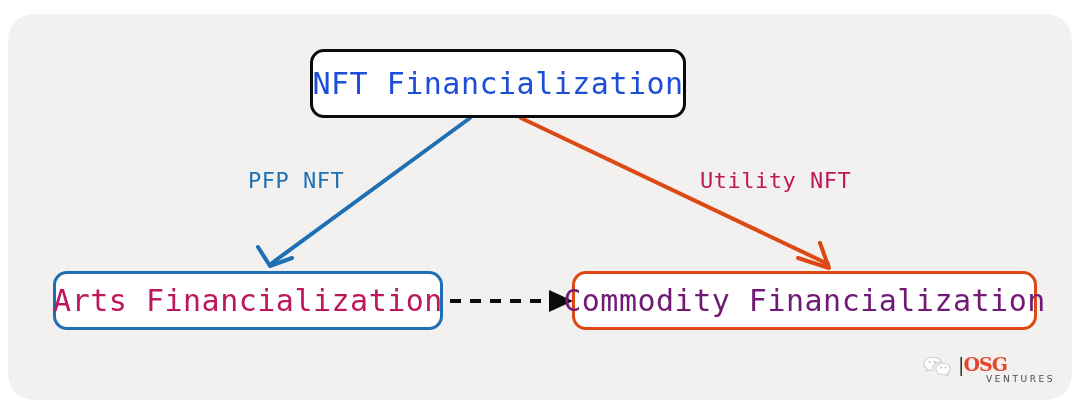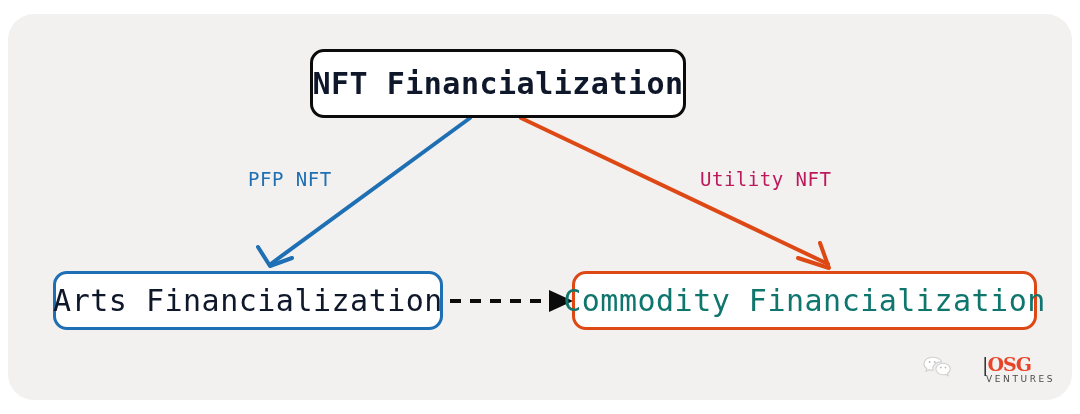--- a/index.html
+++ b/index.html
@@ -54,44 +54,44 @@
     letter-spacing: 0.5px;
     line-height: 1;
   }
   #node-root {
     left: 310px;
     top: 49px;
     width: 376px;
     height: 69px;
     border-color: #0b0b0b;
   }
-  #node-root .node-label { color: #0f172a; font-weight: bold; }
+  #node-root .node-label { color: #1d4ed8; }
 
   #node-arts {
     left: 53px;
     top: 271px;
     width: 390px;
     height: 59px;
     border-color: #1f6fb4;
   }
-  #node-arts .node-label { color: #0f172a; }
+  #node-arts .node-label { color: #be185d; }
 
   #node-commodity {
     left: 572px;
     top: 271px;
     width: 465px;
     height: 59px;
     border-color: #dd4814;
   }
-  #node-commodity .node-label { color: #0f766e; }
+  #node-commodity .node-label { color: #701a75; }
 
   .edge-label {
     position: absolute;
     font-family: "DejaVu Sans Mono", "Liberation Mono", monospace;
-    font-size: 19px;
+    font-size: 22px;
     letter-spacing: 0.5px;
     white-space: nowrap;
   }
   #edge-label-pfp {
     left: 248px;
     top: 168px;
     color: #1f6fb4;
   }
   #edge-label-utility {
     left: 700px;
@@ -106,21 +106,21 @@
     width: 134px;
     height: 40px;
     display: flex;
     align-items: center;
     gap: 6px;
   }
   .wechat-icon { flex: none; }
   .logo-block {
     display: flex;
     flex-direction: column;
-    align-items: center;
+    align-items: flex-start;
     line-height: 1;
   }
   .logo-main {
     font-family: "DejaVu Serif", "Liberation Serif", serif;
     font-size: 19px;
     font-weight: bold;
     color: #e8442a;
     letter-spacing: -1px;
     position: relative;
   }

